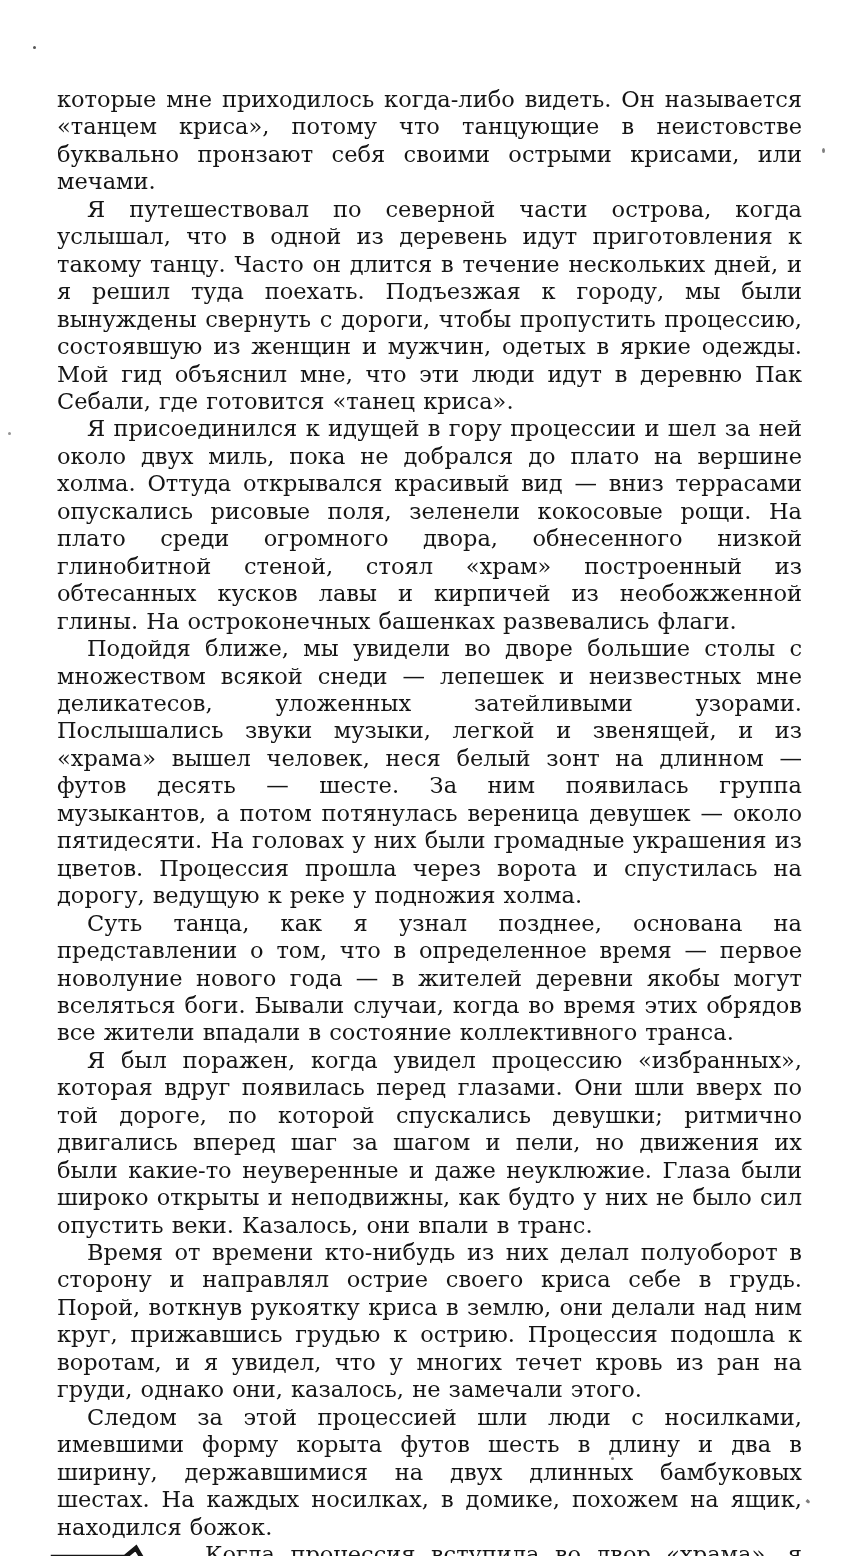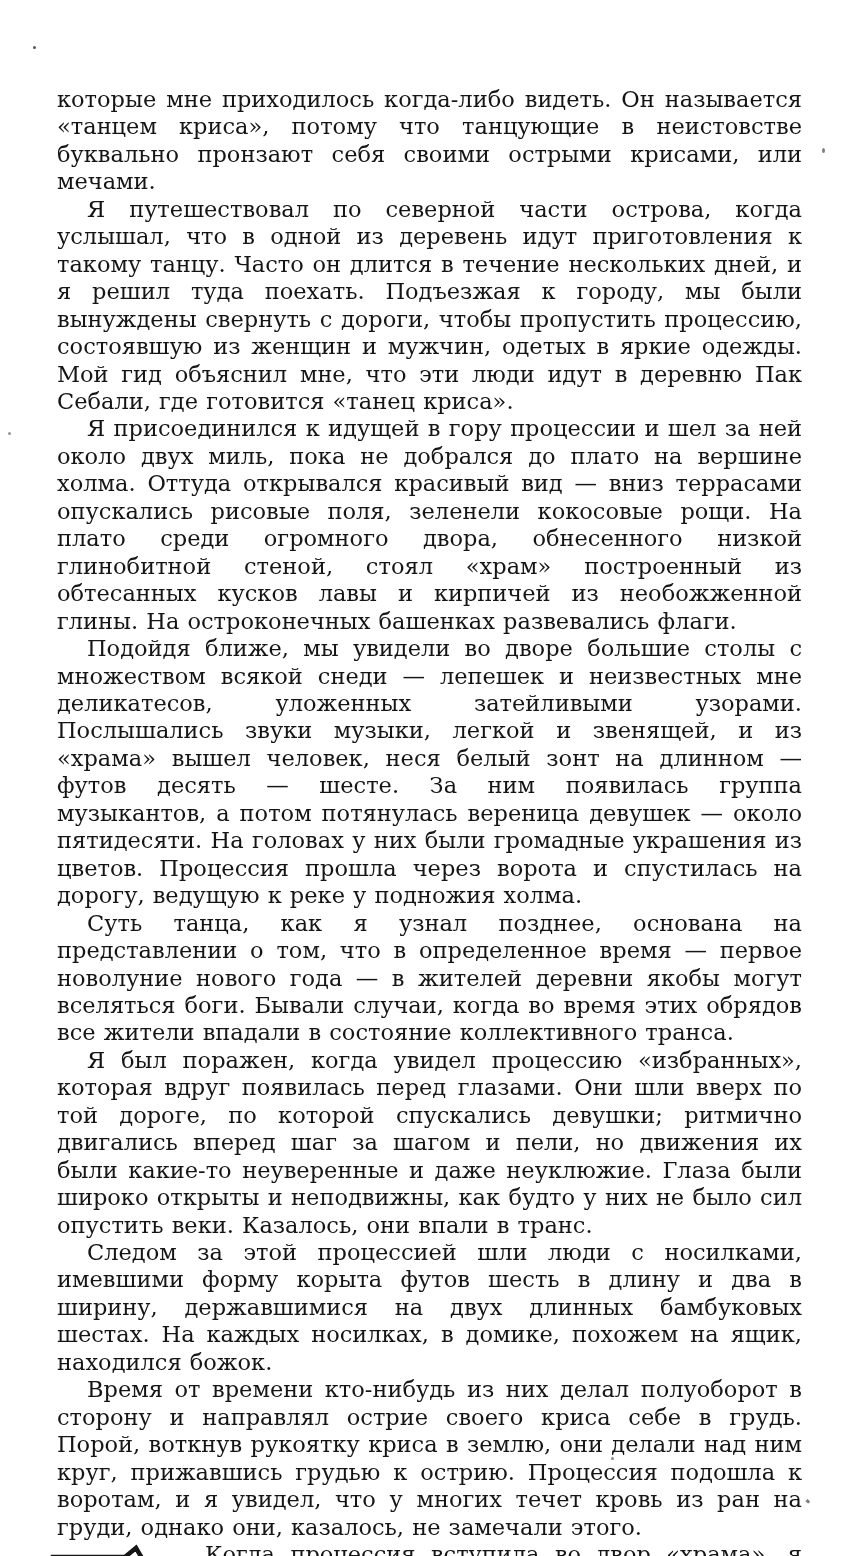--- a/index.html
+++ b/index.html
@@ -75,22 +75,22 @@
 <body>
 
 <div class="sheet">
   <main class="text-block">
       <p class="para"><span>которые мне приходилось когда-либо видеть. Он называется «танцем криса», потому что танцующие в неистовстве буквально пронзают себя своими острыми крисами, или мечами.</span></p>
       <p class="para indent"><span>Я путешествовал по северной части острова, когда услышал, что в одной из деревень идут приготовления к такому танцу. Часто он длится в течение нескольких дней, и я решил туда поехать. Подъезжая к городу, мы были вынуждены свернуть с дороги, чтобы пропустить процессию, состоявшую из женщин и мужчин, одетых в яркие одежды. Мой гид объяснил мне, что эти люди идут в деревню Пак Себали, где готовится «танец криса».</span></p>
       <p class="para indent"><span>Я присоединился к идущей в гору процессии и шел за ней около двух миль, пока не добрался до плато на вершине холма. Оттуда открывался красивый вид — вниз террасами опускались рисовые поля, зеленели кокосовые рощи. На плато среди огромного двора, обнесенного низкой глинобитной стеной, стоял «храм» построенный из обтесанных кусков лавы и кирпичей из необожженной глины. На остроконечных башенках развевались флаги.</span></p>
       <p class="para indent"><span>Подойдя ближе, мы увидели во дворе большие столы с множеством всякой снеди — лепешек и неизвестных мне деликатесов, уложенных затейливыми узорами. Послышались звуки музыки, легкой и звенящей, и из «храма» вышел человек, неся белый зонт на длинном — футов десять — шесте. За ним появилась группа музыкантов, а потом потянулась вереница девушек — около пятидесяти. На головах у них были громадные украшения из цветов. Процессия прошла через ворота и спустилась на дорогу, ведущую к реке у подножия холма.</span></p>
       <p class="para indent"><span>Суть танца, как я узнал позднее, основана на представлении о том, что в определенное время — первое новолуние нового года — в жителей деревни якобы могут вселяться боги. Бывали случаи, когда во время этих обрядов все жители впадали в состояние коллективного транса.</span></p>
       <p class="para indent"><span>Я был поражен, когда увидел процессию «избранных», которая вдруг появилась перед глазами. Они шли вверх по той дороге, по которой спускались девушки; ритмично двигались вперед шаг за шагом и пели, но движения их были какие-то неуверенные и даже неуклюжие. Глаза были широко открыты и неподвижны, как будто у них не было сил опустить веки. Казалось, они впали в транс.</span></p>
+      <p class="para indent"><span>Время от времени кто-нибудь из них делал полуоборот в сторону и направлял острие своего криса себе в грудь. Порой, воткнув рукоятку криса в землю, они делали над ним круг, прижавшись грудью к острию. Процессия подошла к воротам, и я увидел, что у многих течет кровь из ран на груди, однако они, казалось, не замечали этого.</span></p>
       <p class="para indent"><span>Следом за этой процессией шли люди с носилками, имевшими форму корыта футов шесть в длину и два в ширину, державшимися на двух длинных бамбуковых шестах. На каждых носилках, в домике, похожем на ящик, находился божок.</span></p>
-      <p class="para indent"><span>Время от времени кто-нибудь из них делал полуоборот в сторону и направлял острие своего криса себе в грудь. Порой, воткнув рукоятку криса в землю, они делали над ним круг, прижавшись грудью к острию. Процессия подошла к воротам, и я увидел, что у многих течет кровь из ран на груди, однако они, казалось, не замечали этого.</span></p>
       <p class="para indent continues">
   <span class="page-badge">
     <svg class="badge-svg" viewBox="0 0 102 56" aria-hidden="true">
       <path d="M4 13 L76 13 L87 4 L97 21 L97 52 L4 52 Z" fill="none" stroke="#151515" stroke-width="4.5" stroke-linejoin="miter"></path>
       <path d="M76 13 L97 21" fill="none" stroke="#151515" stroke-width="3"></path>
     </svg>
     <span class="page-num">362</span>
   </span>
 <span>Когда процессия вступила во двор «храма», я увидел, что резко возрос эмоциональный накал толпы,</span></p>
     </main>

